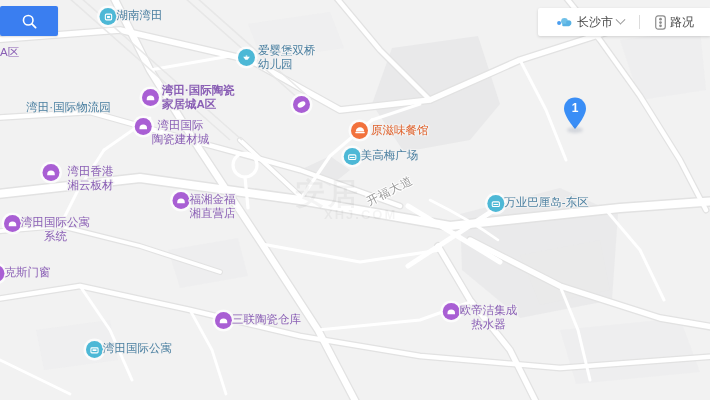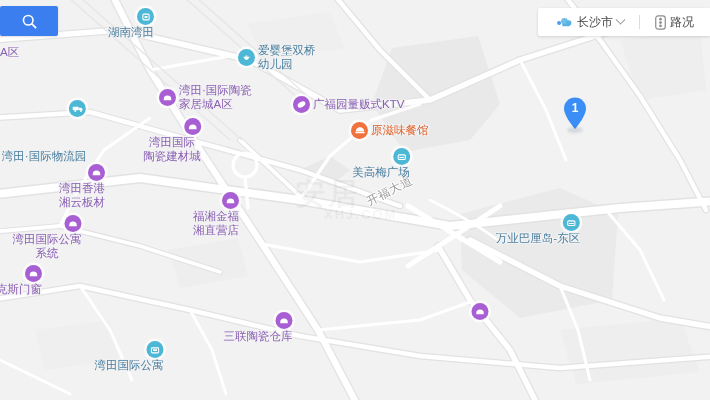--- a/index.html
+++ b/index.html
@@ -40,22 +40,21 @@
     letter-spacing: 2px;
     display: block;
     margin-top: -2px;
     margin-left: 29px;
   }
 
   
   .poi {
     position: absolute;
     display: flex;
-    flex-direction: column;
-    align-items: flex-end;
+    align-items: flex-start;
     transform: translateX(-50%);
     pointer-events: auto;
     white-space: nowrap;
   }
   .poi.inline {
     flex-direction: row;
     align-items: center;
     transform: none;
     gap: 3px;
   }
@@ -274,35 +273,34 @@
       </div>
       <div class="poi inline" style="left: 238px; top: 44px;">
         <span class="poi-icon" style="background: rgb(77, 184, 214);">
           <svg width="11" height="10" viewBox="0 0 14 14">
             <path d="M2.4 5.2 L11.6 5.2 L8.6 9.4 L5.4 9.4 Z" fill="#fff"></path>
             <rect x="5.8" y="3.4" width="2.4" height="2" rx="0.5" fill="#fff"></rect>
           </svg>
         </span>
         <span class="poi-label" style="color: rgb(74, 127, 160);"><span>爱婴堡双桥</span><span class="l2">幼儿园</span></span>
       </div>
-      <div class="poi inline" style="left: 159px; top: 84px;">
+      <div class="poi inline" style="left: 142px; top: 84px; font-weight: bold;">
         <span class="poi-icon" style="background: rgb(169, 95, 212);">
           <svg width="11" height="11" viewBox="0 0 14 14">
             <path d="M2.2 9.2 A4.8 4.8 0 0 1 11.8 9.2 L11.8 10.4 L2.2 10.4 Z" fill="#fff"></path>
           </svg>
         </span>
         <span class="poi-label" style="color: rgb(138, 95, 181);"><span>湾田·国际陶瓷</span><span class="l2">家居城A区</span></span>
       </div>
       <div class="poi inline" style="left: 293px; top: 96px;">
         <span class="poi-icon" style="background: rgb(169, 95, 212);">
           <svg width="11" height="11" viewBox="0 0 14 14">
             <ellipse cx="7" cy="7" rx="5.4" ry="3.2" transform="rotate(-32 7 7)" fill="#fff"></ellipse>
           </svg>
         </span>
-        <span class="poi-label" style="color: rgb(138, 95, 181);"><span>广福园量贩式KTV</span></span>
       </div>
       <div class="poi" style="left: 44px; top: 100px; gap: 32px;">
         <span class="poi-icon" style="background: rgb(77, 184, 214);">
           <svg width="12" height="9" viewBox="0 0 16 12">
             <rect x="1.2" y="3.6" width="8" height="4.6" rx="0.9" fill="#fff"></rect>
             <path d="M9.4 5 L12.6 5 L14.4 7 L14.4 8.2 L9.4 8.2 Z" fill="#fff"></path>
             <circle cx="4.6" cy="9.2" r="1.3" fill="#fff"></circle>
             <circle cx="12.1" cy="9.2" r="1.3" fill="#fff"></circle>
           </svg>
         </span>
@@ -335,29 +333,29 @@
         <span class="poi-label" style="color: rgb(74, 127, 160);"><span>美高梅广场</span></span>
       </div>
       <div class="poi" style="left: 78px; top: 164px;">
         <span class="poi-icon" style="background: rgb(169, 95, 212);">
           <svg width="11" height="11" viewBox="0 0 14 14">
             <path d="M2.2 9.2 A4.8 4.8 0 0 1 11.8 9.2 L11.8 10.4 L2.2 10.4 Z" fill="#fff"></path>
           </svg>
         </span>
         <span class="poi-label" style="color: rgb(138, 95, 181); margin-left: 8px;"><span>湾田香港</span><span class="l2">湘云板材</span></span>
       </div>
-      <div class="poi" style="left: 216px; top: 192px;">
+      <div class="poi" style="left: 204px; top: 192px;">
         <span class="poi-icon" style="background: rgb(169, 95, 212);">
           <svg width="11" height="11" viewBox="0 0 14 14">
             <path d="M2.2 9.2 A4.8 4.8 0 0 1 11.8 9.2 L11.8 10.4 L2.2 10.4 Z" fill="#fff"></path>
           </svg>
         </span>
         <span class="poi-label" style="color: rgb(138, 95, 181);"><span>福湘金福</span><span class="l2">湘直营店</span></span>
       </div>
-      <div class="poi" style="left: 538px; top: 214px;">
+      <div class="poi" style="left: 538px; top: 195px;">
         <span class="poi-icon" style="background: rgb(77, 184, 214);">
           <svg width="11" height="10" viewBox="0 0 14 14">
             <rect x="2" y="4" width="10" height="6.6" rx="1.4" fill="none" stroke="#fff" stroke-width="1.5"></rect>
             <path d="M4.2 7.6 h5.6" stroke="#fff" stroke-width="1.5" stroke-linecap="round"></path>
           </svg>
         </span>
         <span class="poi-label" style="color: rgb(74, 127, 160);"><span>万业巴厘岛-东区</span></span>
       </div>
       <div class="poi" style="left: 47px; top: 215px;">
         <span class="poi-icon" style="background: rgb(169, 95, 212);">
@@ -374,20 +372,21 @@
           </svg>
         </span>
         <span class="poi-label" style="color: rgb(138, 95, 181);"><span>克斯门窗</span></span>
       </div>
       <div class="poi" style="left: 480px; top: 303px;">
         <span class="poi-icon" style="background: rgb(169, 95, 212);">
           <svg width="11" height="11" viewBox="0 0 14 14">
             <path d="M2.2 9.2 A4.8 4.8 0 0 1 11.8 9.2 L11.8 10.4 L2.2 10.4 Z" fill="#fff"></path>
           </svg>
         </span>
+        <span class="poi-label" style="color: rgb(138, 95, 181);"><span>欧帝洁集成</span><span class="l2">热水器</span></span>
       </div>
       <div class="poi" style="left: 258px; top: 312px;">
         <span class="poi-icon" style="background: rgb(169, 95, 212);">
           <svg width="11" height="11" viewBox="0 0 14 14">
             <path d="M2.2 9.2 A4.8 4.8 0 0 1 11.8 9.2 L11.8 10.4 L2.2 10.4 Z" fill="#fff"></path>
           </svg>
         </span>
         <span class="poi-label" style="color: rgb(138, 95, 181);"><span>三联陶瓷仓库</span></span>
       </div>
       <div class="poi" style="left: 129px; top: 341px;">

